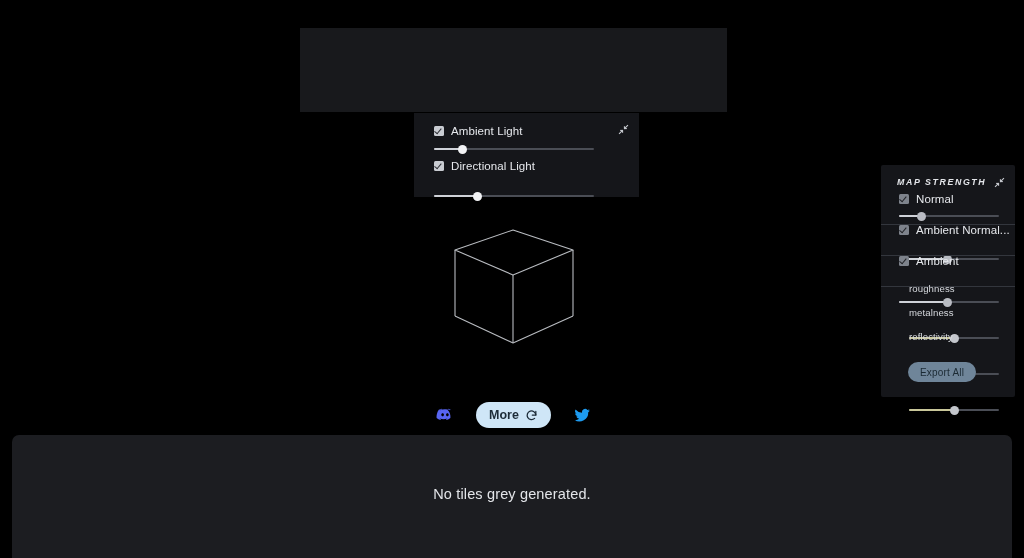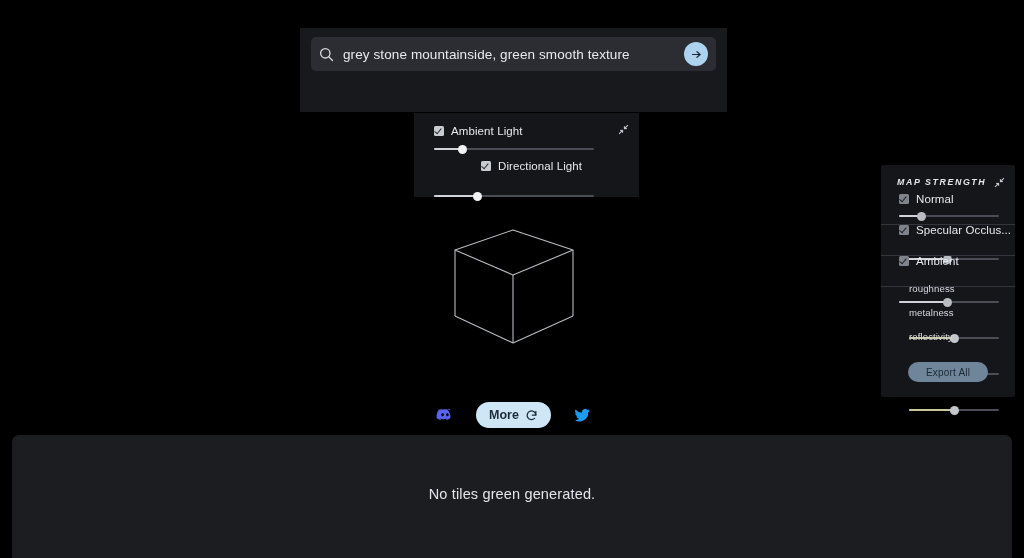--- a/index.html
+++ b/index.html
@@ -89,21 +89,21 @@
   .slider.warm .fill{ background:#c9c79a; }
   .slider.warm .knob{ background:#c3c6cc; }
   .slider.mid .knob{ background:#b9bcc3; }
 
   
   #map-panel{ left:881px; top:165px; width:134px; height:232px; border-radius:2px; }
   #map-panel .collapse-pos{ position:absolute; right:9px; top:11px; }
   .divider{ position:absolute; left:0; width:100%; height:1px; background:#33363d; }
 
   .export-btn{
-    position:absolute; left:27px; top:197px; width:80px; height:20px;
+    position:absolute; left:27px; top:197px; width:68px; height:20px;
     background:#6f8599; color:#1b2a33; border:0; border-radius:10px; cursor:pointer;
     font-family:"Liberation Sans", sans-serif; font-size:10px; font-weight:400;
     letter-spacing:.2px; display:flex; align-items:center; justify-content:center;
   }
 
   
   #viewport{ position:absolute; left:413px; top:198px; width:200px; height:180px; }
   #viewport svg{ display:block; }
 
   
@@ -130,35 +130,20 @@
     margin-top:51px; color:#e3e5e9; font-size:14.5px; letter-spacing:.15px;
   }
 </style>
 </head>
 <body>
 
 <div id="app">
 
   <div class="header-panel"></div>
 
-  <div class="search-wrap">
-    <span class="search-icon">
-      <svg width="15" height="15" viewBox="0 0 16 16" fill="none">
-        <circle cx="6.7" cy="6.7" r="5" stroke="#d7dade" stroke-width="1.4"></circle>
-        <line x1="10.4" y1="10.4" x2="14.4" y2="14.4" stroke="#d7dade" stroke-width="1.4" stroke-linecap="round"></line>
-      </svg>
-    </span>
-    <input class="search-input" type="text" spellcheck="false" value="grey stone mountainside, green smooth texture" style="">
-    <button class="go-btn">
-      <svg width="13" height="13" viewBox="0 0 16 16" fill="none">
-        <line x1="3" y1="8" x2="12.2" y2="8" stroke="#1c2a36" stroke-width="1.5" stroke-linecap="round"></line>
-        <polyline points="8.6,4.6 12.4,8 8.6,11.4" stroke="#1c2a36" stroke-width="1.5" stroke-linecap="round" stroke-linejoin="round" fill="none"></polyline>
-      </svg>
-    </button>
-  </div>
 
 
   <div class="panel" id="lights-panel">
     <span class="collapse-pos">
       <svg class="collapse-icon" viewBox="0 0 14 14" fill="none">
         <polyline points="2.2,11.8 6,8 6,10.6" stroke="#c5c8ce" stroke-width="1.2" fill="none" stroke-linejoin="round"></polyline>
         <polyline points="6,8 3.4,8" stroke="#c5c8ce" stroke-width="1.2" fill="none"></polyline>
         <polyline points="11.8,2.2 8,6 8,3.4" stroke="#c5c8ce" stroke-width="1.2" fill="none" stroke-linejoin="round"></polyline>
         <polyline points="8,6 10.6,6" stroke="#c5c8ce" stroke-width="1.2" fill="none"></polyline>
       </svg>
@@ -169,21 +154,21 @@
         <span class="cbx"></span>
         <span class="ctl-label">Ambient Light</span>
       </div>
     </div>
     <div class="ctl slider" id="sl-ambient" style="left:20px; top:30px; width:160px;">
       <span class="track"></span>
       <span class="fill" style="width:18%"></span>
       <span class="knob" style="left:18%"></span>
     </div>
 
-    <div class="ctl" style="left:20px; top:47px; width:160px;margin-left:47px;">
+    <div class="ctl" style="left:20px; top:47px; width:160px;">
       <div class="row-check">
         <span class="cbx"></span>
         <span class="ctl-label">Directional Light</span>
       </div>
     </div>
     <div class="ctl slider" id="sl-directional" style="left:20px; top:65px; width:160px;">
       <span class="track"></span>
       <span class="fill" style="width:27%"></span>
       <span class="knob" style="left:27%"></span>
     </div>
@@ -226,21 +211,21 @@
     <div class="ctl slider mid" style="left:18px; top:45px; width:100px;">
       <span class="track"></span>
       <span class="fill" style="width:22%"></span>
       <span class="knob" style="left:22%"></span>
     </div>
     <span class="divider" style="top:59px;"></span>
 
     <div class="ctl" style="left:18px; top:59px; width:116px;">
       <div class="row-check">
         <span class="cbx dim"></span>
-        <span class="ctl-label">Specular Occlus...</span>
+        <span class="ctl-label">Ambient Normal...</span>
       </div>
     </div>
     <div class="ctl slider mid" style="left:18px; top:76px; width:100px;">
       <span class="track"></span>
       <span class="fill" style="width:48%"></span>
       <span class="knob" style="left:48%"></span>
     </div>
     <span class="divider" style="top:90px;"></span>
 
     <div class="ctl" style="left:18px; top:90px; width:100px;">
@@ -296,16 +281,16 @@
     </button>
 
     <button class="icon-btn">
       <svg width="18" height="18" viewBox="0 0 24 24" fill="#1d9bf0">
         <path d="M22.5 5.9a8.4 8.4 0 0 1-2.4.7 4.2 4.2 0 0 0 1.8-2.3 8.4 8.4 0 0 1-2.7 1 4.2 4.2 0 0 0-7.2 3.8A11.9 11.9 0 0 1 3.4 4.7a4.2 4.2 0 0 0 1.3 5.6 4.2 4.2 0 0 1-1.9-.5 4.2 4.2 0 0 0 3.4 4.2 4.2 4.2 0 0 1-1.9.1 4.2 4.2 0 0 0 3.9 2.9A8.4 8.4 0 0 1 2 18.8a11.9 11.9 0 0 0 18.3-10.6 8.5 8.5 0 0 0 2.2-2.3Z"></path>
       </svg>
     </button>
   </div>
 
   <div id="results-panel">
-    <span id="results-empty">No tiles green generated.</span>
+    <span id="results-empty">No tiles grey generated.</span>
   </div>
 
 </div>
 
 </body></html>

